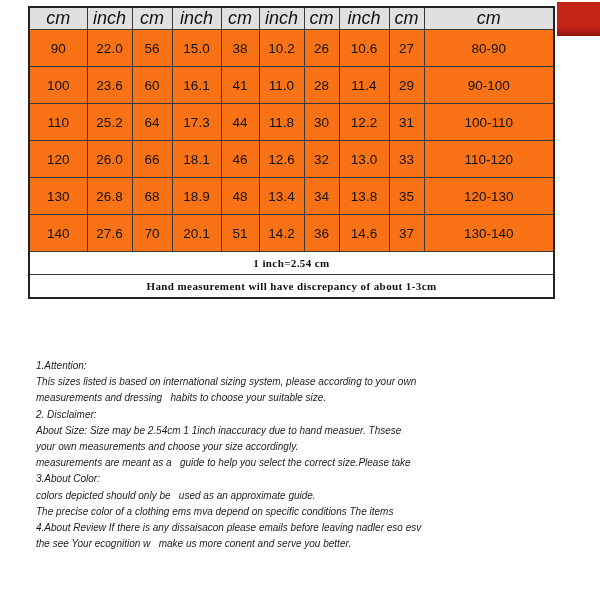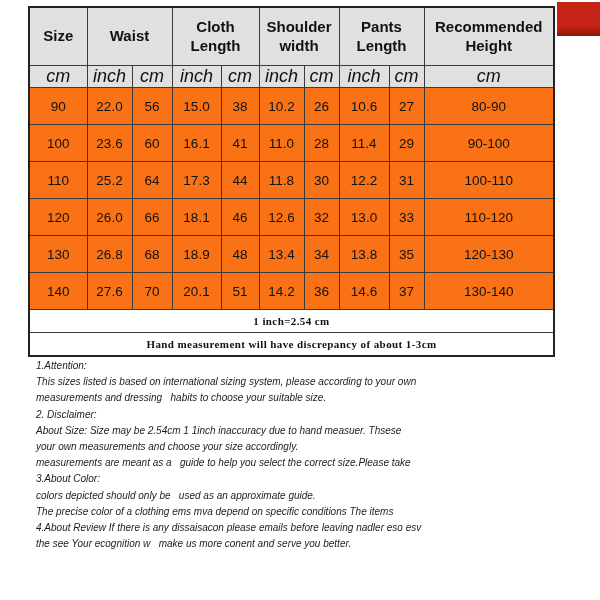--- a/index.html
+++ b/index.html
@@ -51,28 +51,20 @@
         <col style="width:40px">
       <col style="width:49px">
         <col style="width:38px">
         <col style="width:45px">
       <col style="width:35px">
         <col style="width:50px">
         <col style="width:35px">
       <col style="width:130px">
     </colgroup>
     <thead>
-        <tr>
-          <th class="hcell" colspan="1">Size</th>
-          <th class="hcell" colspan="2">Waist</th>
-          <th class="hcell" colspan="2">Cloth Length</th>
-          <th class="hcell" colspan="2">Shoulder width</th>
-          <th class="hcell" colspan="2">Pants Length</th>
-          <th class="hcell" colspan="1">Recommended Height</th>
-        </tr>
         <tr>
           <th class="ucell">cm</th>
           <th class="ucell">inch</th>
           <th class="ucell">cm</th>
           <th class="ucell">inch</th>
           <th class="ucell">cm</th>
           <th class="ucell">inch</th>
           <th class="ucell">cm</th>
           <th class="ucell">inch</th>
           <th class="ucell">cm</th>

